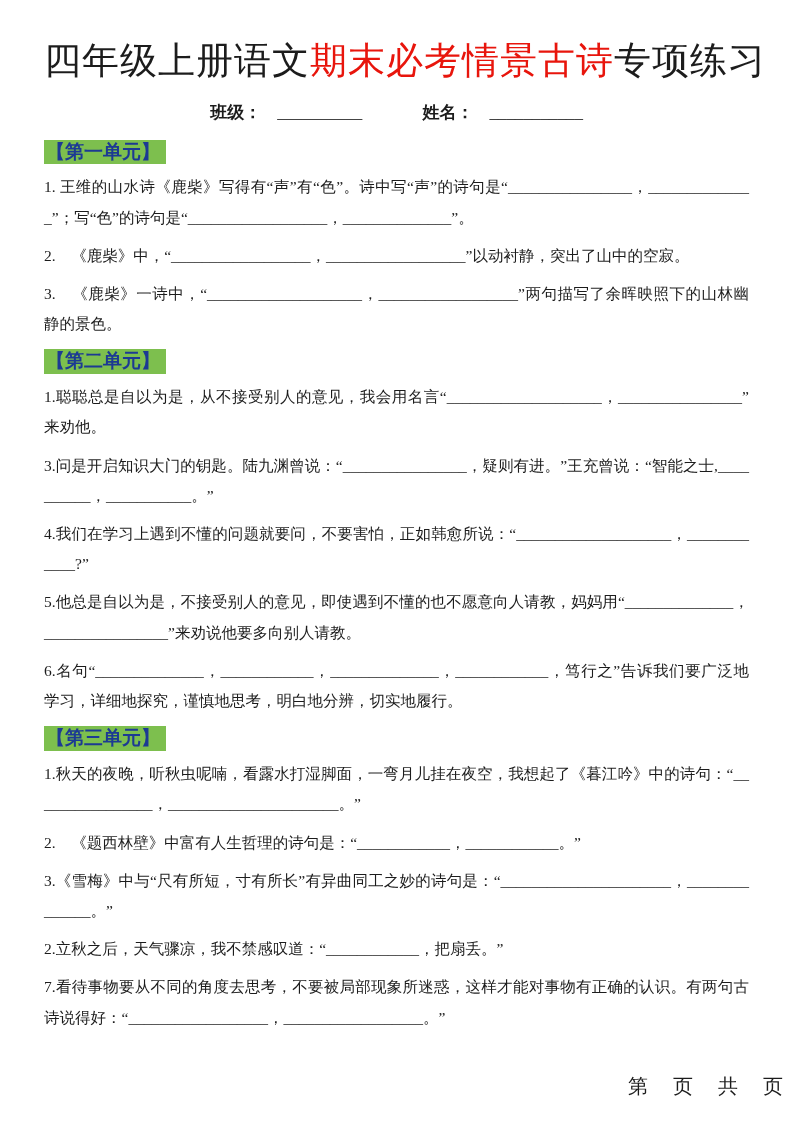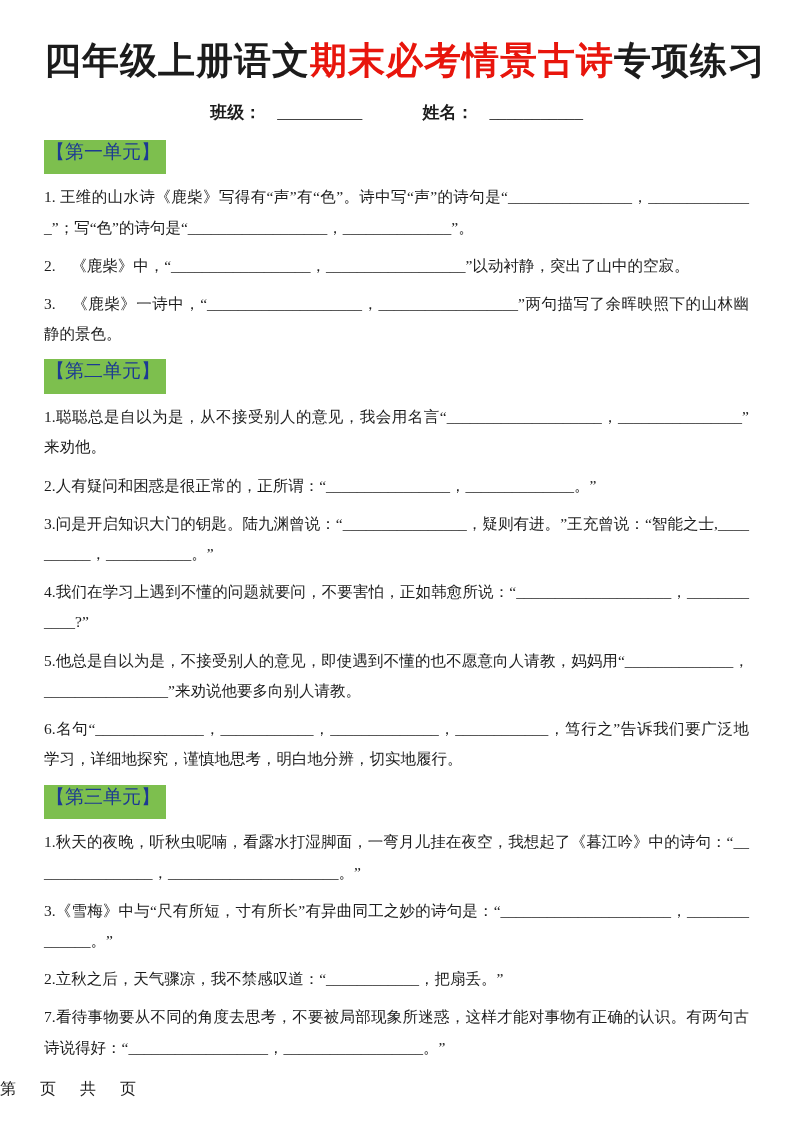--- a/index.html
+++ b/index.html
@@ -14,21 +14,21 @@
     font-family:"Liberation Serif","DejaVu Serif",serif;
     color:var(--ink);
     position:relative;
     box-sizing:border-box;
     padding:34px 44px 0 44px;
   }
   .title{
     margin:6px 0 18px 0;
     text-align:right;
     font-family:"Liberation Sans","DejaVu Sans",sans-serif;
-    font-weight:700;
+    font-weight:400;
     font-size:37px;
     letter-spacing:1px;
     line-height:1.15;
     white-space:nowrap;
   }
   .title .red{color:var(--accent-red);}
   .fields{
     text-align:center;
     font-size:17px;
     font-weight:bold;
@@ -42,39 +42,39 @@
     margin-left:16px;
   }
   .unit{
     margin:10px 0 4px 0;
   }
   .unit-badge{
     display:inline-block;
     background:var(--unit-bg);
     color:var(--unit-text);
     font-family:"Liberation Sans","DejaVu Sans",sans-serif;
-    font-weight:normal;
+    font-weight:bold;
     font-size:19px;
     line-height:1.25;
-    padding:0 6px 11px 2px;
+    padding:0 6px 1px 2px;
   }
   .q{
     font-size:15.5px;
     line-height:1.95;
     margin:8px 0;
     text-align:justify;
     word-break:break-all;
   }
   .footer{
     position:absolute;
     bottom:22px;
     left:0;
     width:100%;
-    text-align:left;
-    font-size:16px;
+    text-align:right;
+    font-size:20px;
     letter-spacing:10px;
   }
 </style>
 </head>
 <body>
 
 <h1 class="title"><span>四年级上册语文</span><span class="red">期末必考情景古诗</span><span>专项练习</span></h1>
 
 <div class="fields">
   <span class="field"><span>班级：</span><span class="blank">__________</span></span>
@@ -88,31 +88,31 @@
   <p class="q">1. 王维的山水诗《鹿柴》写得有“声”有“色”。诗中写“声”的诗句是“________________，______________”；写“色”的诗句是“__________________，______________”。</p>
   <p class="q">2.　《鹿柴》中，“__________________，__________________”以动衬静，突出了山中的空寂。</p>
   <p class="q">3.　《鹿柴》一诗中，“____________________，__________________”两句描写了余晖映照下的山林幽静的景色。</p>
 </div>
 
 <div class="section">
   <div class="unit">
     <span class="unit-badge">【第二单元】</span>
   </div>
   <p class="q">1.聪聪总是自以为是，从不接受别人的意见，我会用名言“____________________，________________”来劝他。</p>
-  <p class="q">2.人有疑问和困惑是很正常的，正所谓：“________________，______________。”</p>
   <p class="q">3.问是开启知识大门的钥匙。陆九渊曾说：“________________，疑则有进。”王充曾说：“智能之士,__________，___________。”</p>
   <p class="q">4.我们在学习上遇到不懂的问题就要问，不要害怕，正如韩愈所说：“____________________，____________?”</p>
   <p class="q">5.他总是自以为是，不接受别人的意见，即使遇到不懂的也不愿意向人请教，妈妈用“______________，________________”来劝说他要多向别人请教。</p>
   <p class="q">6.名句“______________，____________，______________，____________，笃行之”告诉我们要广泛地学习，详细地探究，谨慎地思考，明白地分辨，切实地履行。</p>
 </div>
 
 <div class="section">
   <div class="unit">
     <span class="unit-badge">【第三单元】</span>
   </div>
   <p class="q">1.秋天的夜晚，听秋虫呢喃，看露水打湿脚面，一弯月儿挂在夜空，我想起了《暮江吟》中的诗句：“________________，______________________。”</p>
+  <p class="q">2.　《题西林壁》中富有人生哲理的诗句是：“____________，____________。”</p>
   <p class="q">3.《雪梅》中与“尺有所短，寸有所长”有异曲同工之妙的诗句是：“______________________，______________。”</p>
   <p class="q">2.立秋之后，天气骤凉，我不禁感叹道：“____________，把扇丢。”</p>
   <p class="q">7.看待事物要从不同的角度去思考，不要被局部现象所迷惑，这样才能对事物有正确的认识。有两句古诗说得好：“__________________，__________________。”</p>
 
 </div>
 
 <div class="footer">第 页 共 页</div>
 
 </body></html>

